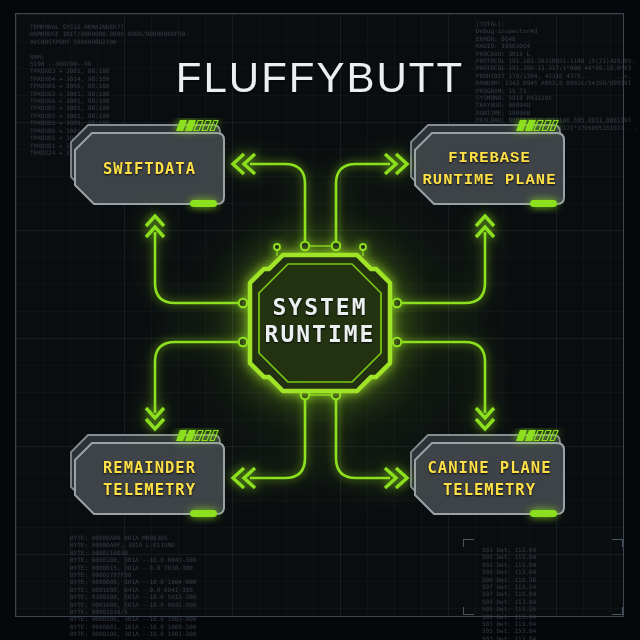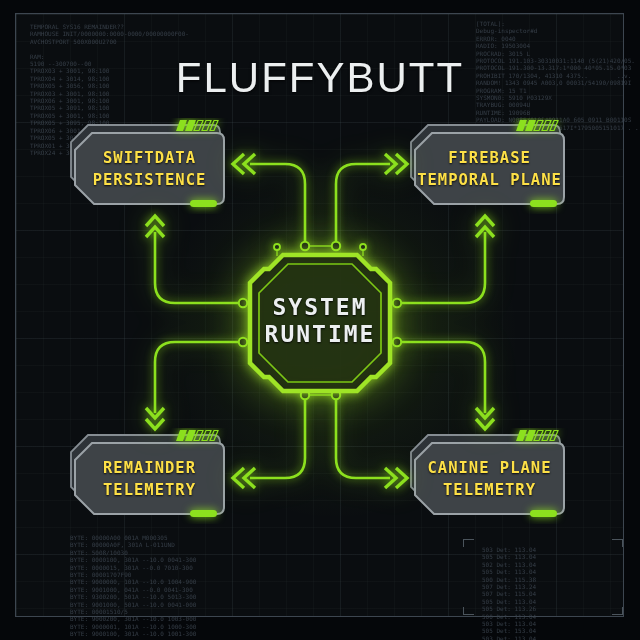--- a/index.html
+++ b/index.html
@@ -47,21 +47,21 @@
   .chev{stroke:var(--accent-green);stroke-width:3.4;fill:none;stroke-linejoin:miter;}
   .pad{fill:#0b0e11;stroke:var(--accent-green);stroke-width:2;}
   .pad-small{fill:#0b0e11;stroke:var(--accent-green);stroke-width:1.8;}
   .chip-border-g{filter:drop-shadow(0 0 6px rgba(160,228,38,.9)) drop-shadow(0 0 20px rgba(160,228,38,.45));}
   .chip-outer{stroke:var(--chip-green);stroke-width:4.5;fill:rgba(9,12,14,.78);stroke-linejoin:miter;}
   .chip-inner{stroke:var(--chip-inner-green);stroke-width:1.7;fill:none;}
   .center-label{position:absolute;left:250px;top:294px;width:140px;text-align:center;
     font-size:23px;font-weight:bold;letter-spacing:2px;line-height:27px;color:var(--text-white);
     text-shadow:0 1px 2px rgba(0,0,0,.9);}
   .node{position:absolute;width:162px;height:96px;}
-  .node-tl{left:68px;top:118px;} .node-tr{left:408px;top:118px;}
+  .node-tl{left:68px;top:118px;} .node-tr{left:408px;top:118px;font-family:Liberation Mono, monospace;}
   .node-bl{left:68px;top:428px;} .node-br{left:408px;top:428px;}
   .node svg{position:absolute;left:0;top:0;}
   .node .label{position:absolute;left:7px;top:15px;width:149px;height:71px;
     display:flex;flex-direction:column;align-items:center;justify-content:center;
     font-size:15.5px;font-weight:bold;letter-spacing:1px;line-height:22px;color:#fde047;
     text-shadow:0 1px 2px rgba(0,0,0,.85);white-space:nowrap;}
   .backplate{fill:var(--panel-backplate);stroke:#868d93;stroke-width:1.8;}
   .plate{fill:var(--panel-gray);stroke:var(--panel-border);stroke-width:2;}
   .hash-solid{fill:var(--accent-green);}
   .hash-line{fill:none;stroke:var(--accent-green);stroke-width:1.2;}
@@ -154,40 +154,39 @@
       <path class="hash-solid" d="M112,2 h7 l-4,11 h-7 Z"></path>
         <path class="hash-solid" d="M121,2 h7 l-4,11 h-7 Z"></path>
       <path class="hash-line" d="M130,2.5 h5 l-4,10 h-5 Z"></path>
         <path class="hash-line" d="M138,2.5 h5 l-4,10 h-5 Z"></path>
         <path class="hash-line" d="M146,2.5 h4 l-4,10 h-4 Z"></path>
     </g>
     <rect class="status-bar accent-glow" x="122" y="82" width="27" height="7" rx="3.5"></rect>
   </svg>
   <div class="label">
     <span>SWIFTDATA</span>
-    <span>PERSISTENCE</span>
   </div>
 </div>
 
 <div class="node node-tr">
   <svg width="162" height="96" viewBox="0 0 162 96">
     <path class="backplate" d="M 20,7 H 145 Q 152,7 152,14 V 71 Q 152,78 145,78 H 22 L 3,59 V 24 Z"></path>
     <path class="plate" d="M 24,15 H 149 Q 156,15 156,22 V 79 Q 156,86 149,86 H 26 L 7,67 V 32 Z"></path>
     <g class="accent-glow">
       <path class="hash-solid" d="M112,2 h7 l-4,11 h-7 Z"></path>
         <path class="hash-solid" d="M121,2 h7 l-4,11 h-7 Z"></path>
       <path class="hash-line" d="M130,2.5 h5 l-4,10 h-5 Z"></path>
         <path class="hash-line" d="M138,2.5 h5 l-4,10 h-5 Z"></path>
         <path class="hash-line" d="M146,2.5 h4 l-4,10 h-4 Z"></path>
     </g>
     <rect class="status-bar accent-glow" x="122" y="82" width="27" height="7" rx="3.5"></rect>
   </svg>
   <div class="label">
     <span>FIREBASE</span>
-    <span>TEMPORAL PLANE</span>
+    <span>RUNTIME PLANE</span>
   </div>
 </div>
 
 <div class="node node-bl">
   <svg width="162" height="96" viewBox="0 0 162 96">
     <path class="backplate" d="M 20,7 H 145 Q 152,7 152,14 V 71 Q 152,78 145,78 H 22 L 3,59 V 24 Z"></path>
     <path class="plate" d="M 24,15 H 149 Q 156,15 156,22 V 79 Q 156,86 149,86 H 26 L 7,67 V 32 Z"></path>
     <g class="accent-glow">
       <path class="hash-solid" d="M112,2 h7 l-4,11 h-7 Z"></path>
         <path class="hash-solid" d="M121,2 h7 l-4,11 h-7 Z"></path>

